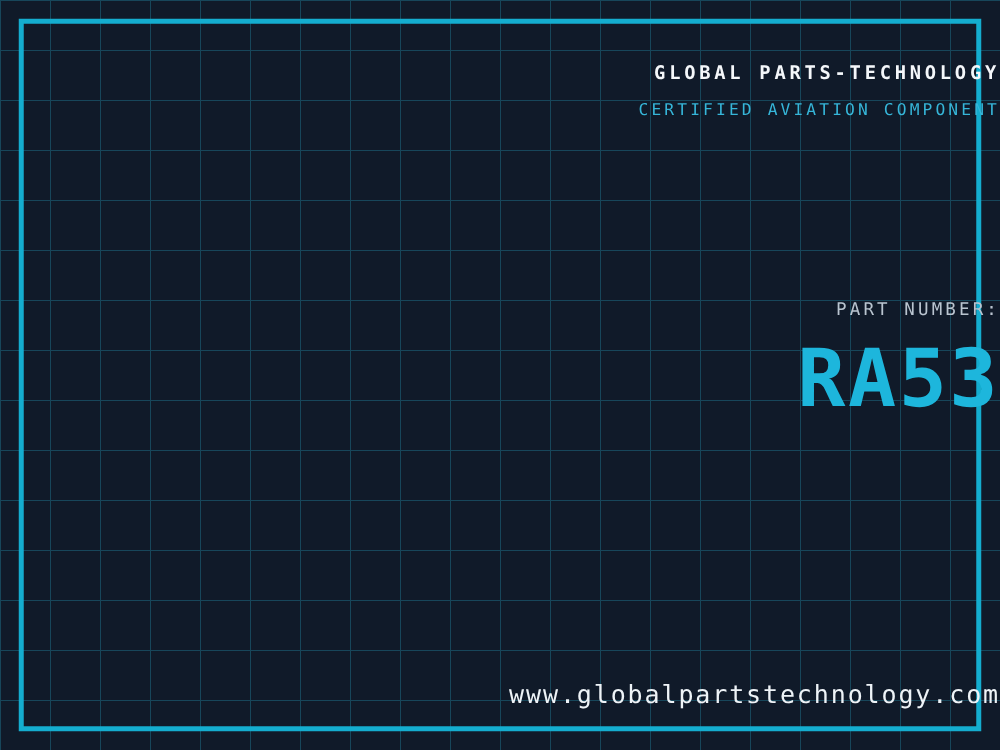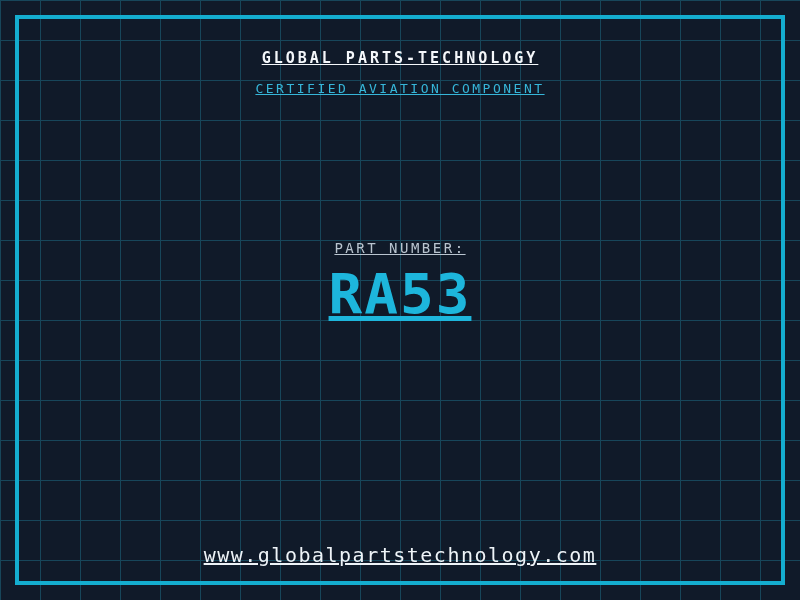--- a/index.html
+++ b/index.html
@@ -24,23 +24,22 @@
     top: 15px;
     right: 15px;
     bottom: 15px;
     border: 4px solid #14adcf;
     pointer-events: none;
   }
   .line {
     position: absolute;
     left: 0;
     width: 100%;
-    text-align: center;
+    text-align: right;
     white-space: nowrap;
-    text-decoration: underline;
   }
   .company {
     top: 49px;
     font-size: 15px;
     font-weight: bold;
     letter-spacing: 3px;
     color: #f4f7fa;
   }
   .tagline {
     top: 81px;
@@ -49,22 +48,22 @@
     color: #36b6d9;
   }
   .part-label {
     top: 220px;
     font-size: 14px;
     letter-spacing: 2.5px;
     color: #b9c4cf;
     margin-top: 20px;
   }
   .part-number {
-    top: 258px;
-    font-size: 56px;
+    top: 268px;
+    font-size: 64px;
     line-height: 72px;
     font-weight: bold;
     letter-spacing: 2px;
     color: #1db6dc;
   }
   .website {
     top: 543px;
     font-size: 20px;
     letter-spacing: 1.5px;
     color: #eef3f7;

